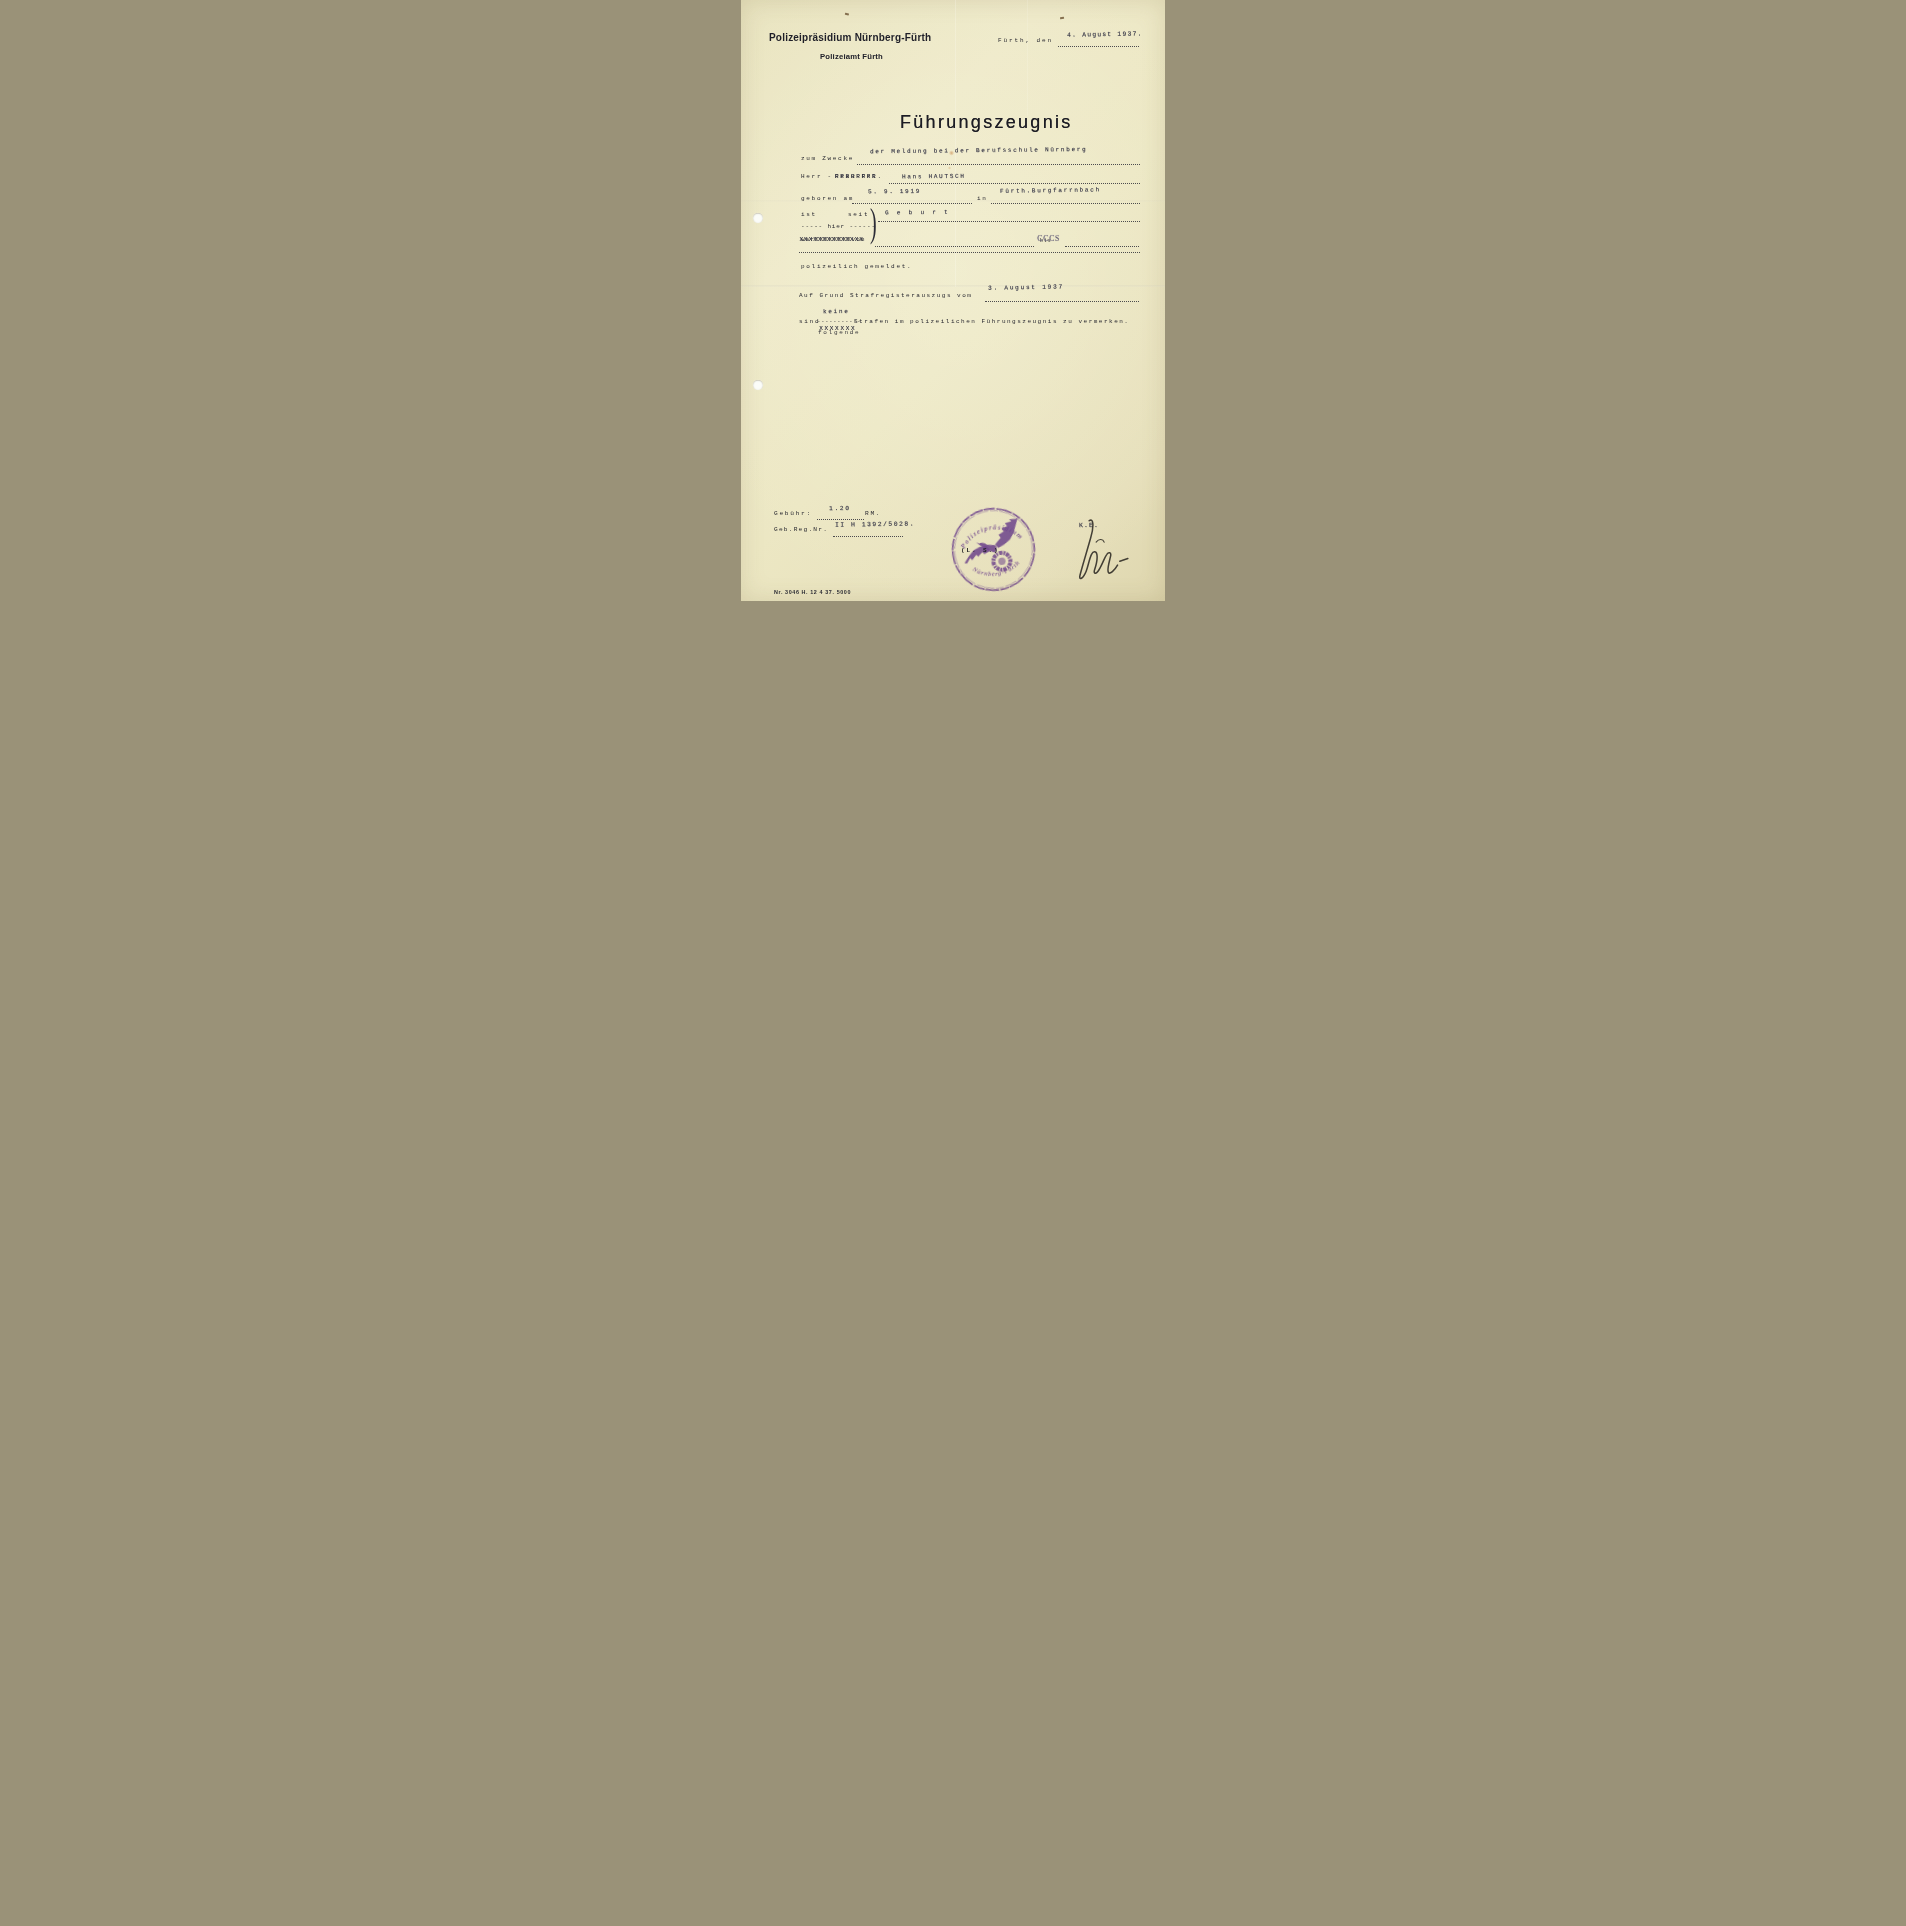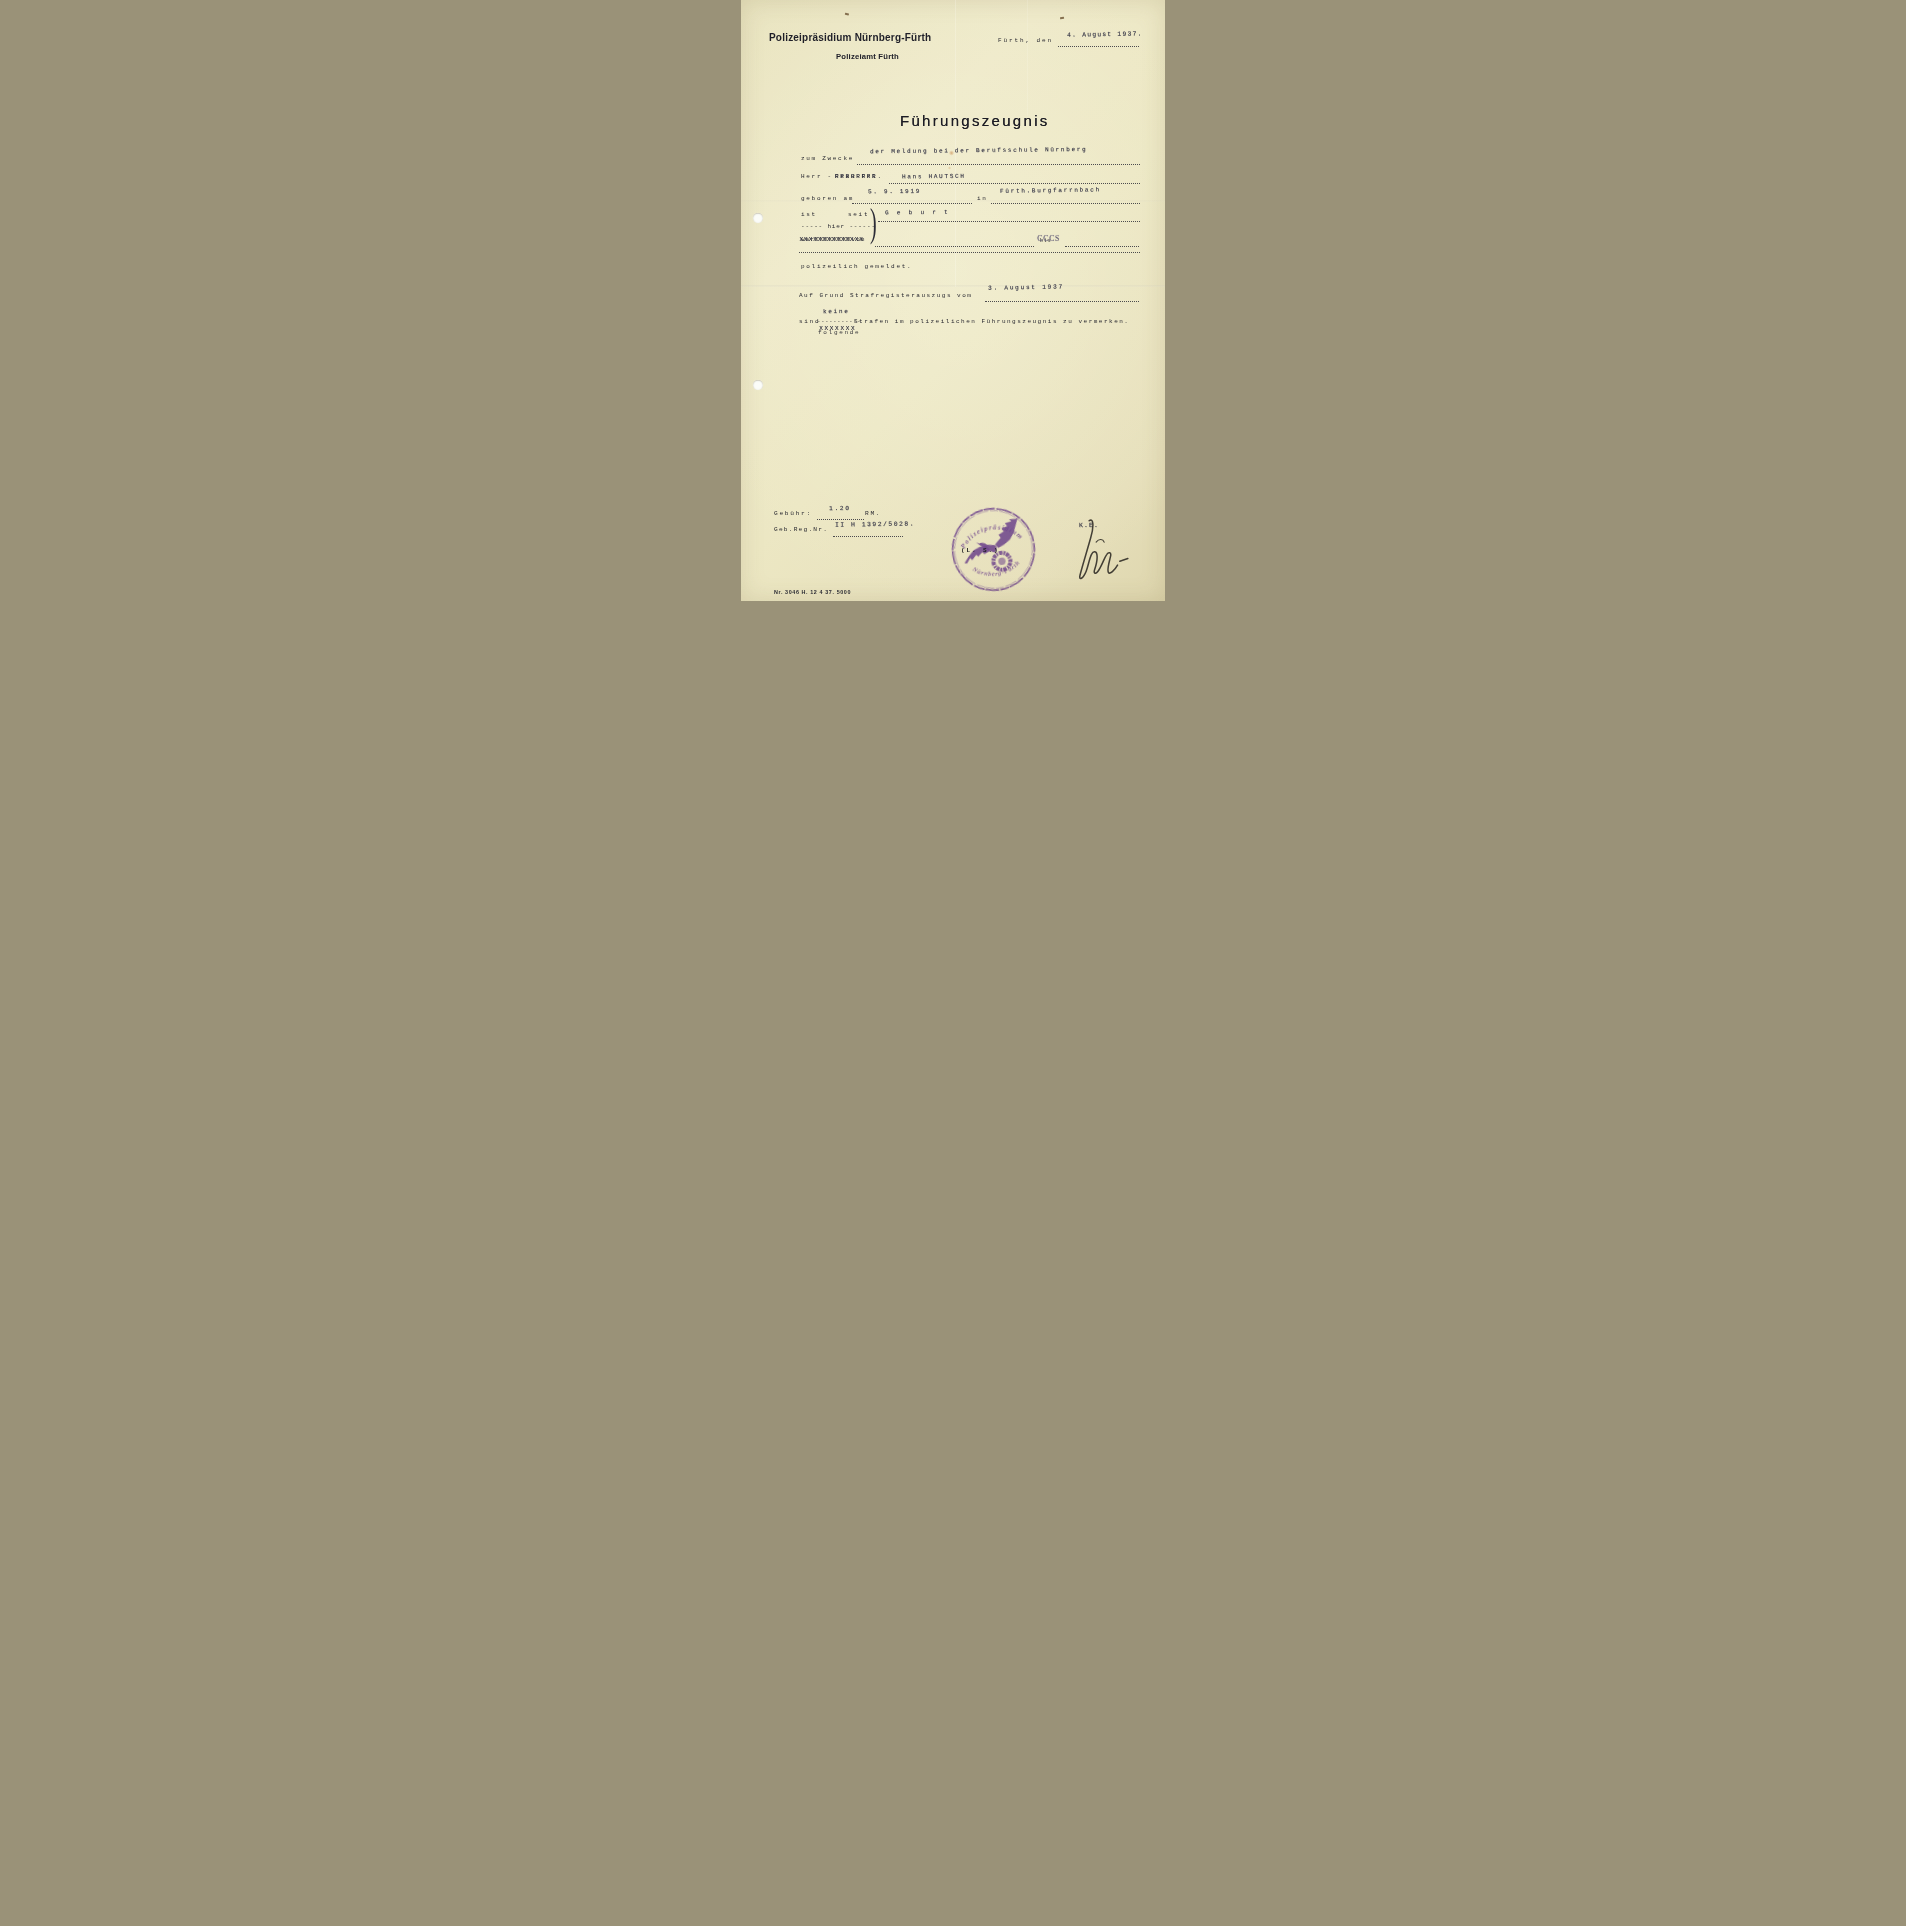--- a/index.html
+++ b/index.html
@@ -21,23 +21,23 @@
   .typed {
     color:#3a3a47; letter-spacing:1.7px; font-size:6px; white-space:nowrap;
     text-shadow:0.2px 0.3px 0.3px rgba(45,45,70,.55);
     transform:rotate(-0.6deg);
   }
   .dots { border-bottom:1px dotted #31313a; opacity:.85; height:1.5px; }
   .lh1 { font-family:"Liberation Sans","DejaVu Sans",sans-serif; font-weight:bold;
          font-size:10px; letter-spacing:0.2px; color:#1f1f28; white-space:nowrap;
          transform:scaleY(1.06); }
   .lh2 { font-family:"Liberation Sans","DejaVu Sans",sans-serif; font-weight:bold;
-         font-size:7.7px; letter-spacing:0.2px; color:#20202a; white-space:nowrap;margin-left:16px; }
+         font-size:7.7px; letter-spacing:0.2px; color:#20202a; white-space:nowrap; }
   .title { font-family:"Liberation Sans","DejaVu Sans",sans-serif; font-weight:500;
-           font-size:15px; letter-spacing:2.3px; color:#1c1c24; white-space:nowrap;
+           font-size:18px; letter-spacing:2.3px; color:#1c1c24; white-space:nowrap;
            text-shadow:0 0 0.2px rgba(20,20,30,.8); }
   .ot { position:relative; display:inline-block; }
   .ot .over { position:absolute; left:0; top:0.4px; color:#32323e; opacity:.9;
               text-shadow:0 0 0.5px rgba(40,40,60,.8); }
   .brace { font-family:"Liberation Serif","DejaVu Serif",serif; font-weight:300;
            font-size:40px; color:#2c2c36; transform:scaleX(.5); transform-origin:left center;
            line-height:1; }
   .hole { position:absolute; width:9.6px; height:9.6px; border-radius:50%;
           background:#fbfcf8; box-shadow:inset 0 0.4px 1.2px rgba(90,80,40,.45), 0 0 0.8px rgba(255,255,255,.8); }
   .crease-h { position:absolute; left:0; right:0; height:1.5px;

